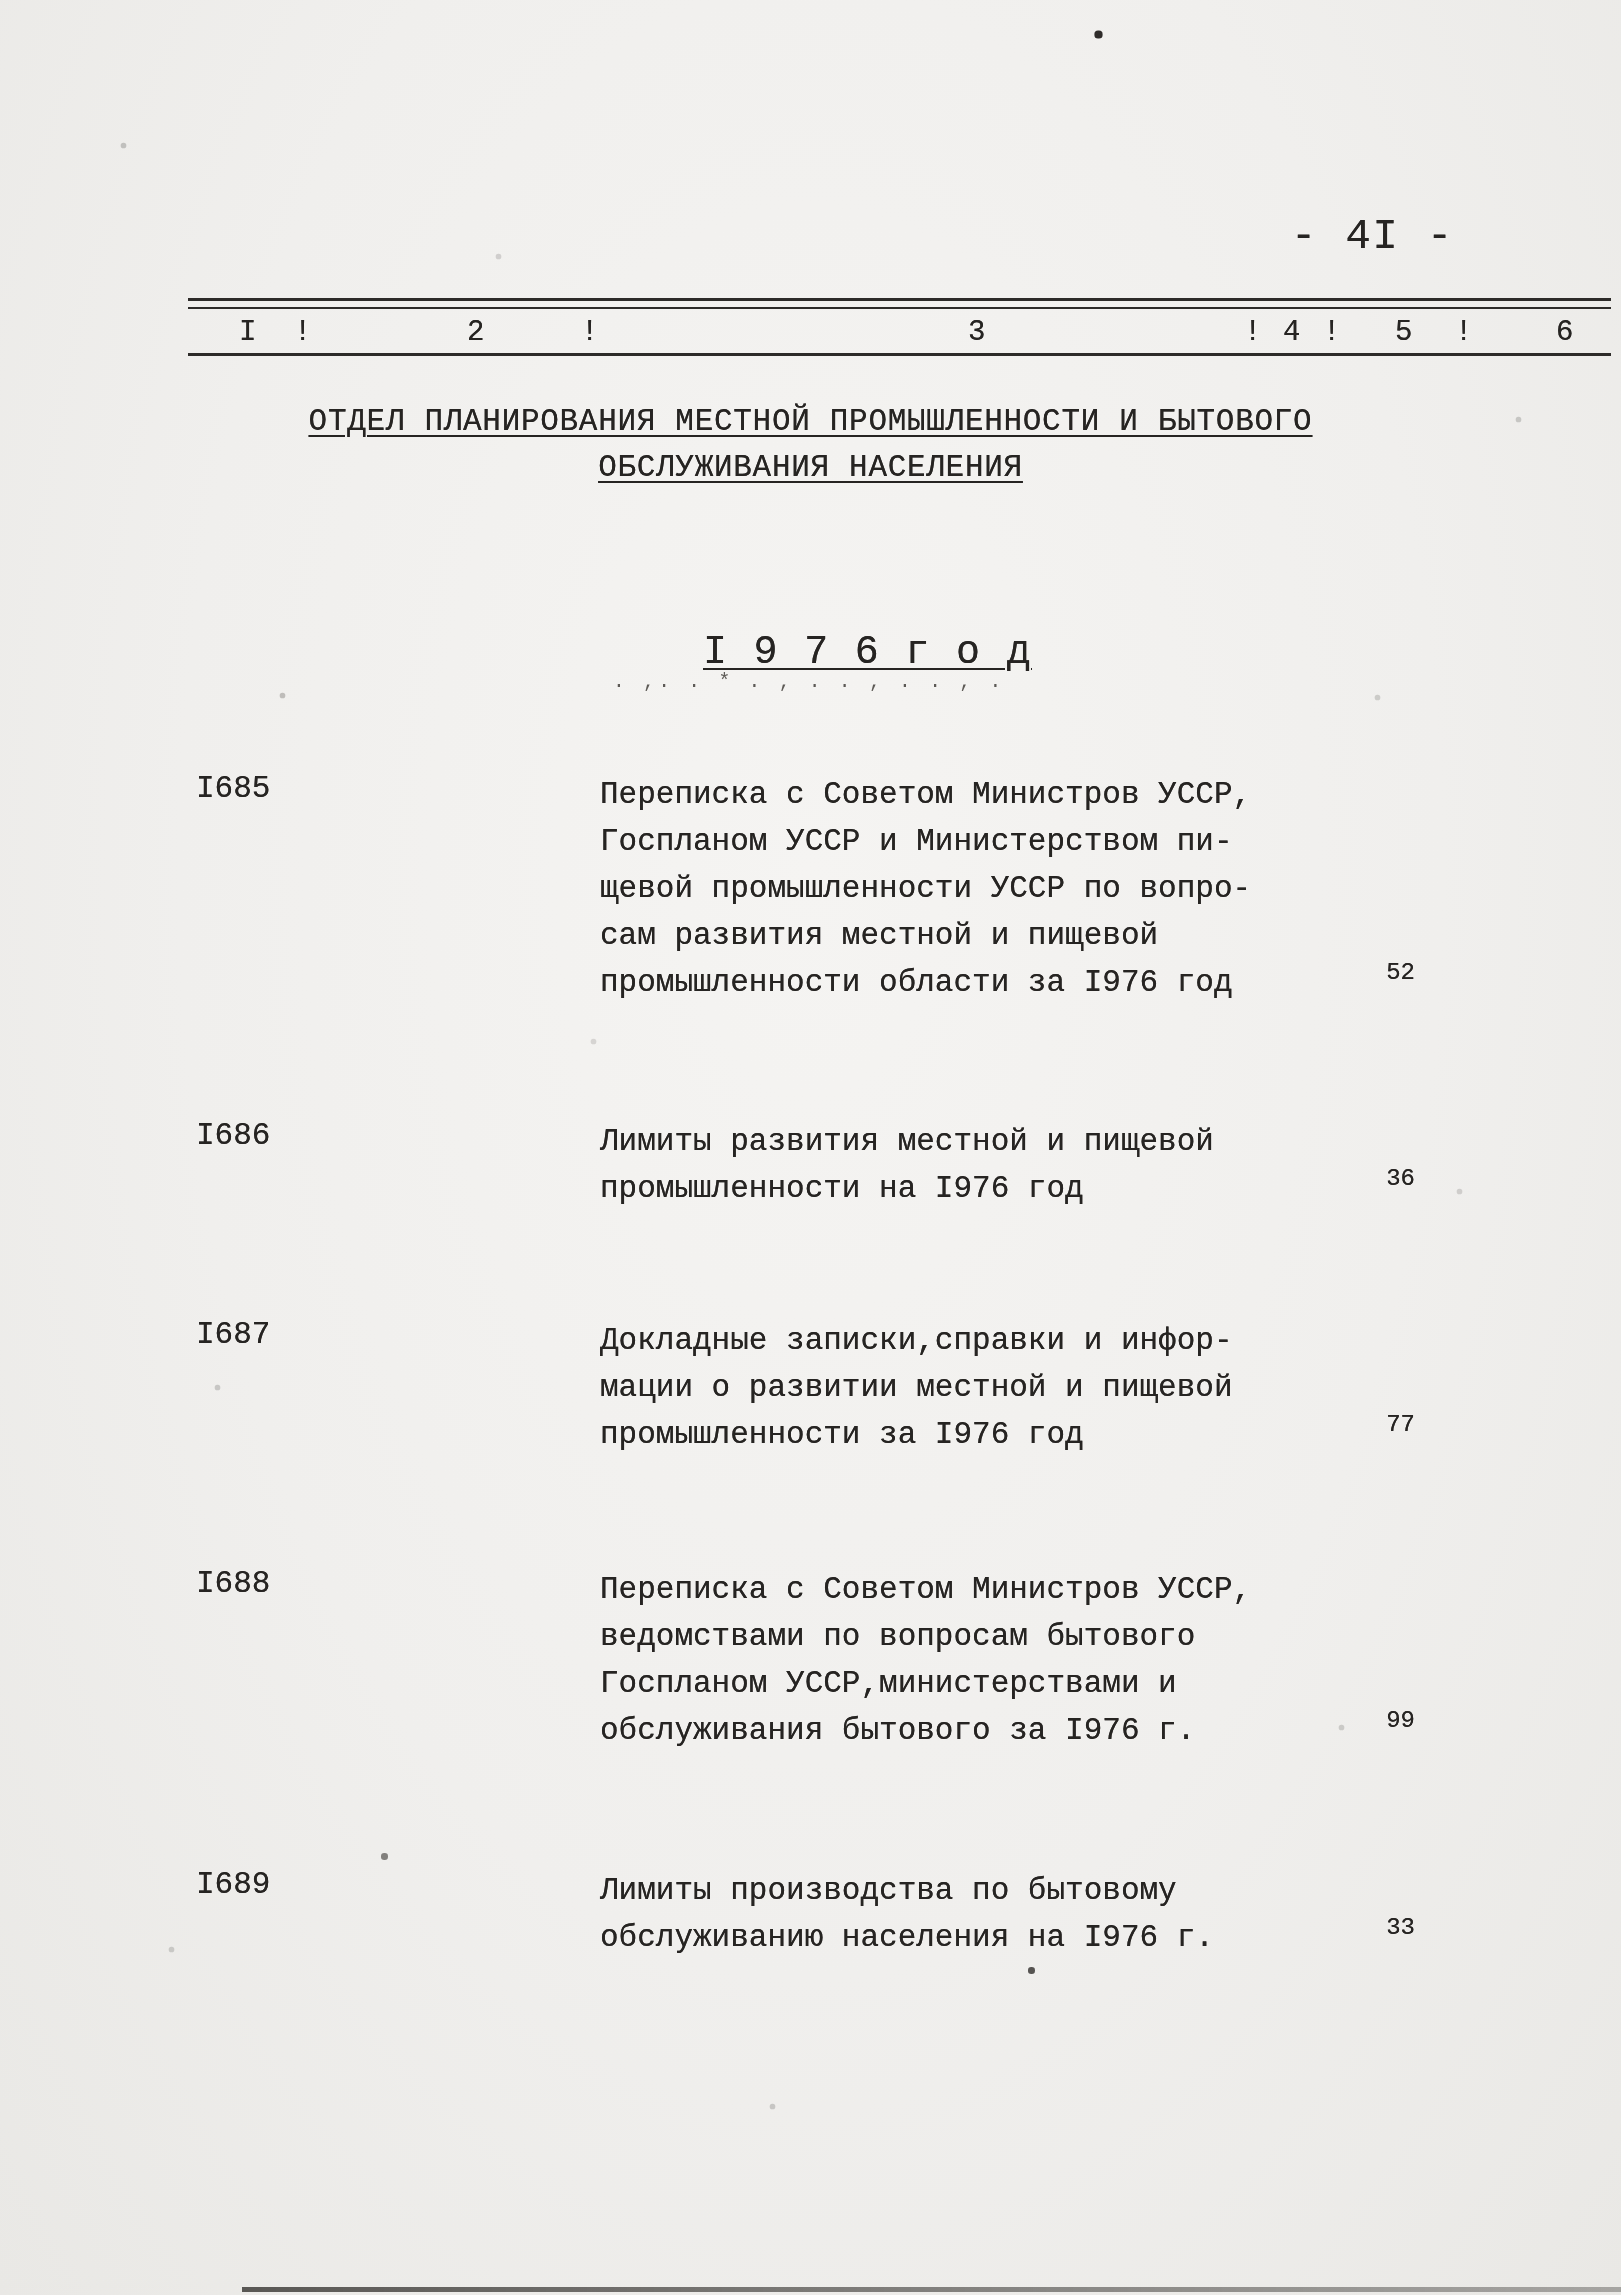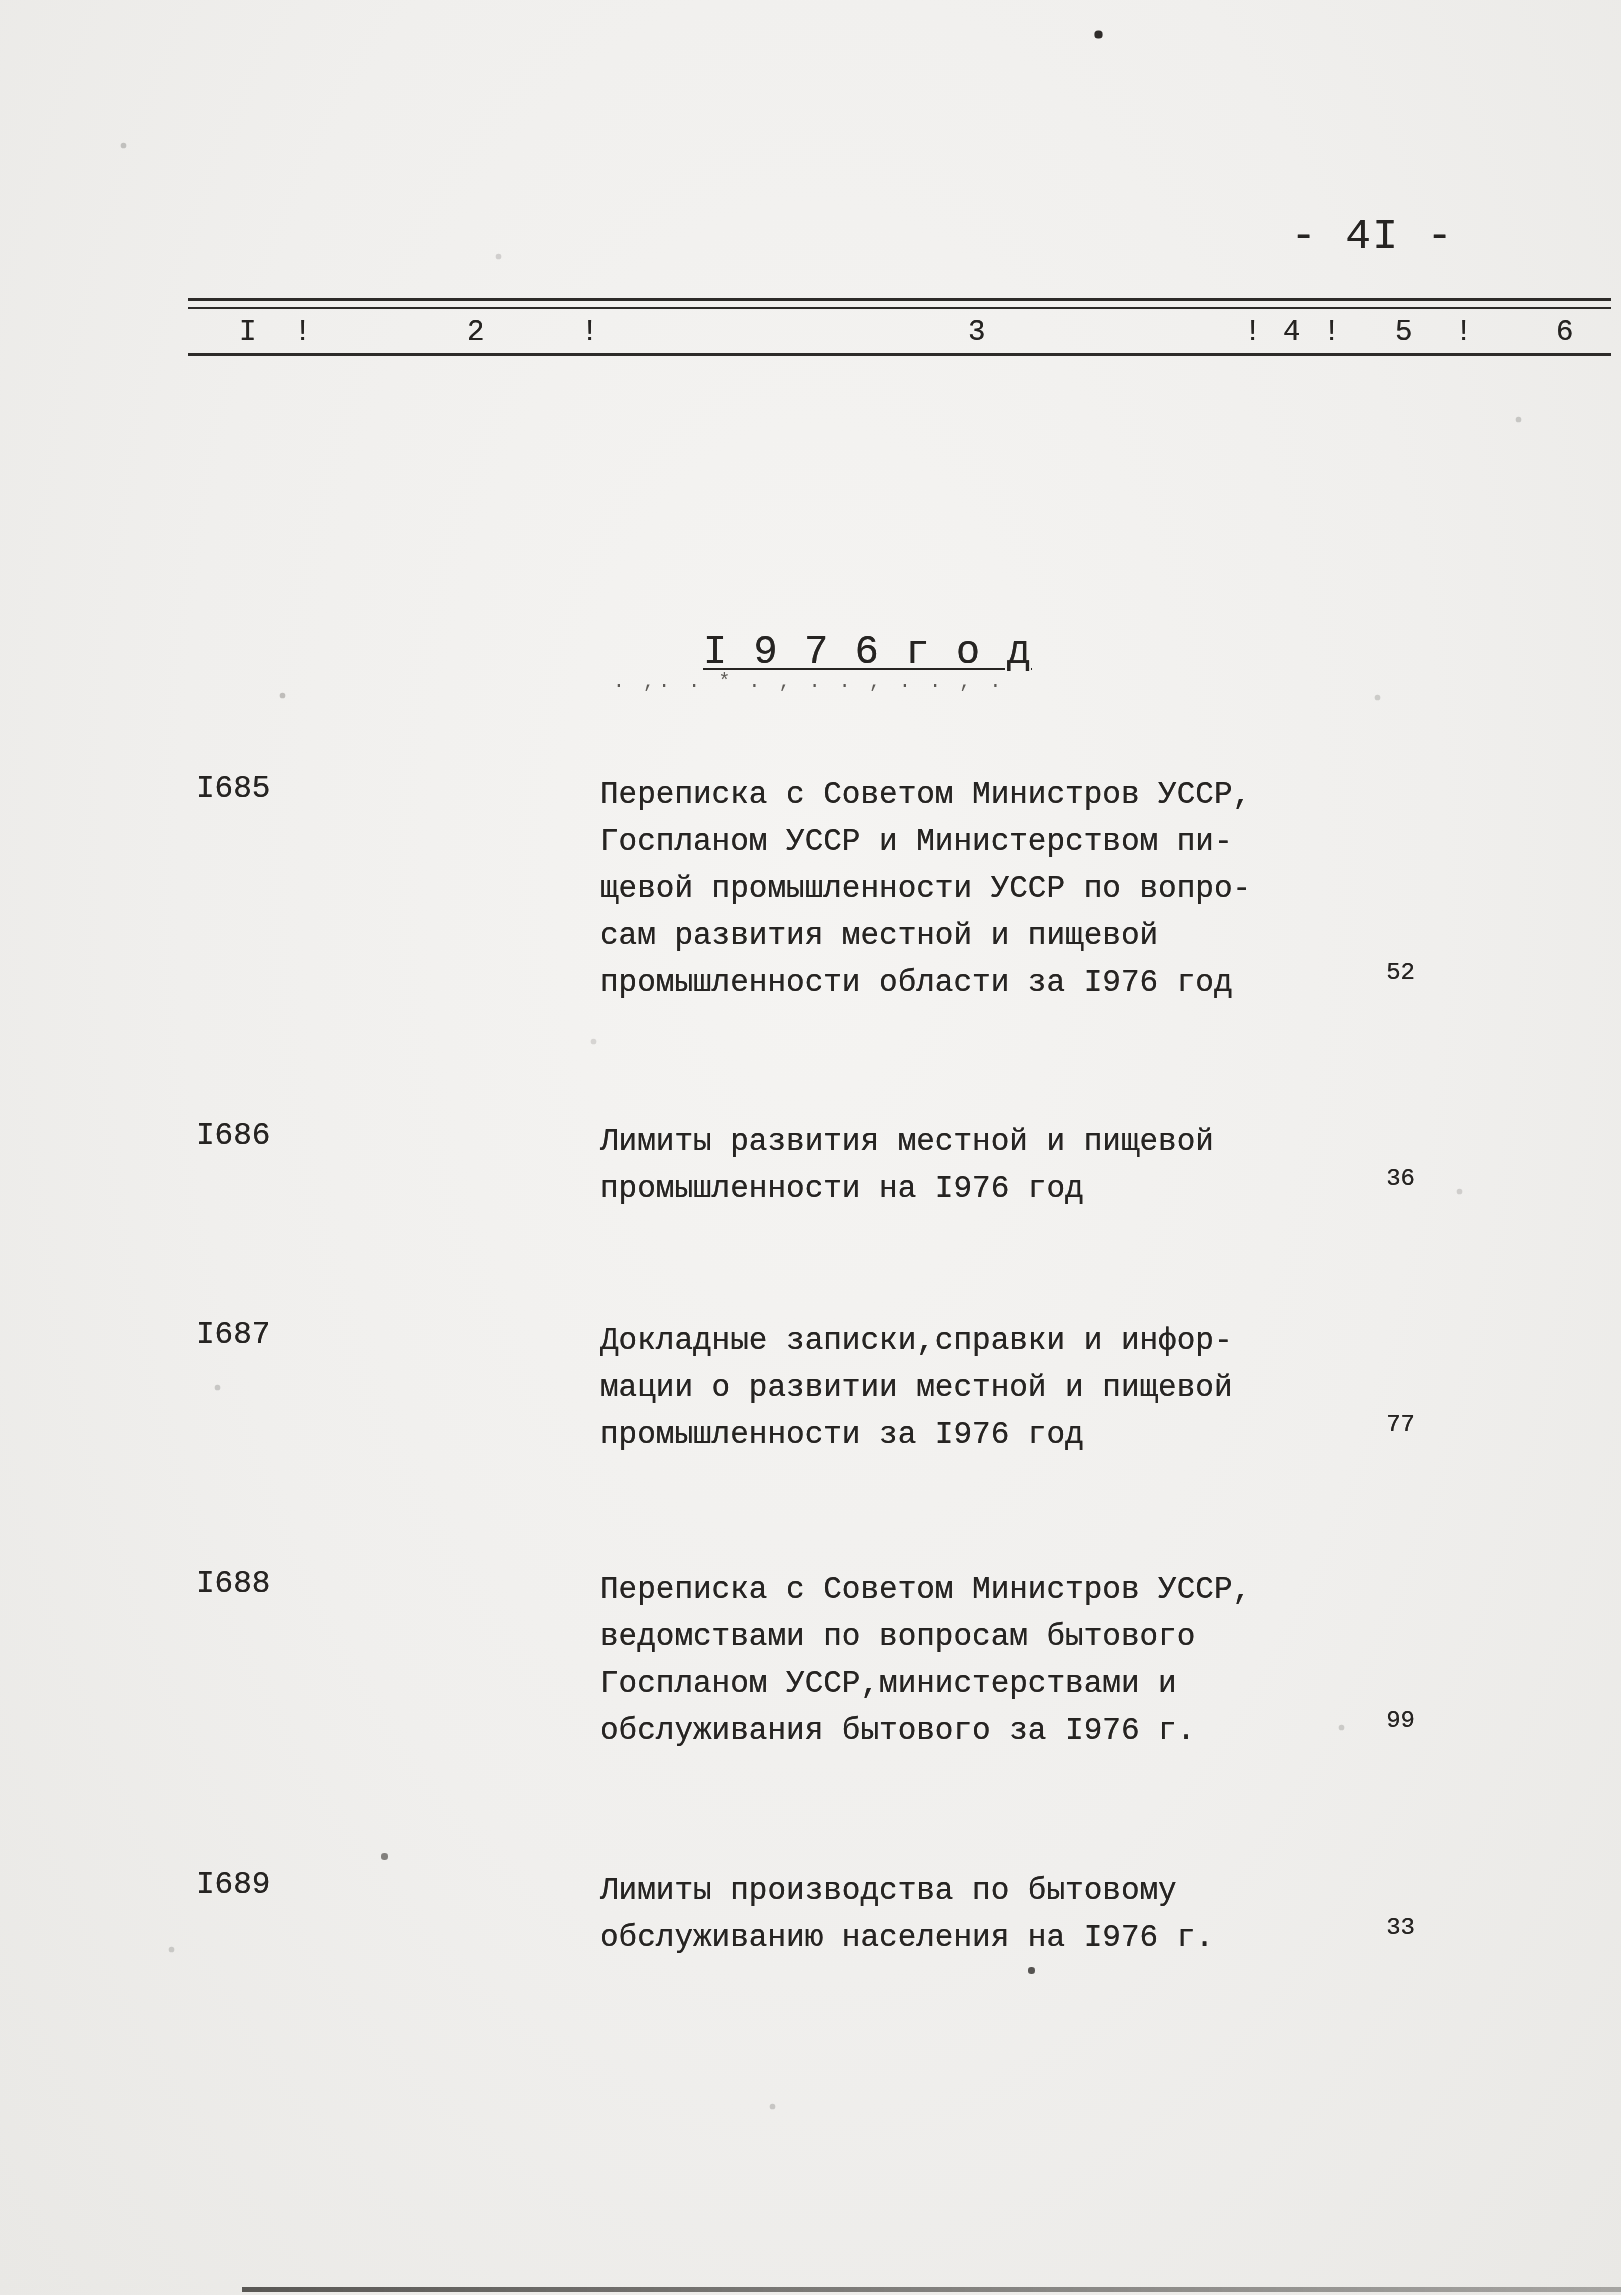--- a/index.html
+++ b/index.html
@@ -111,20 +111,26 @@
     <span class="col-cell" style="left:968px">3</span>
     <span class="col-cell" style="left:1244px">!</span>
     <span class="col-cell" style="left:1283px">4</span>
     <span class="col-cell" style="left:1323px">!</span>
     <span class="col-cell" style="left:1395px">5</span>
     <span class="col-cell" style="left:1455px">!</span>
     <span class="col-cell" style="left:1556px">6</span>
     <div class="rule b1"></div>
   </div>
 
+  <div class="heading l1">
+    <span class="u">ОТДЕЛ ПЛАНИРОВАНИЯ МЕСТНОЙ ПРОМЫШЛЕННОСТИ И БЫТОВОГО</span>
+  </div>
+  <div class="heading l2">
+    <span class="u">ОБСЛУЖИВАНИЯ  НАСЕЛЕНИЯ</span>
+  </div>
 
   <div class="year">
     <span class="u">I 9 7 6  г о д</span>
   </div>
 
   <div class="dotted">. ,. . * . , . . , . . , .</div>
 
   <div class="entry" style="top:771px">
     <div class="entry-number">I685</div>
     <div class="entry-lines">

